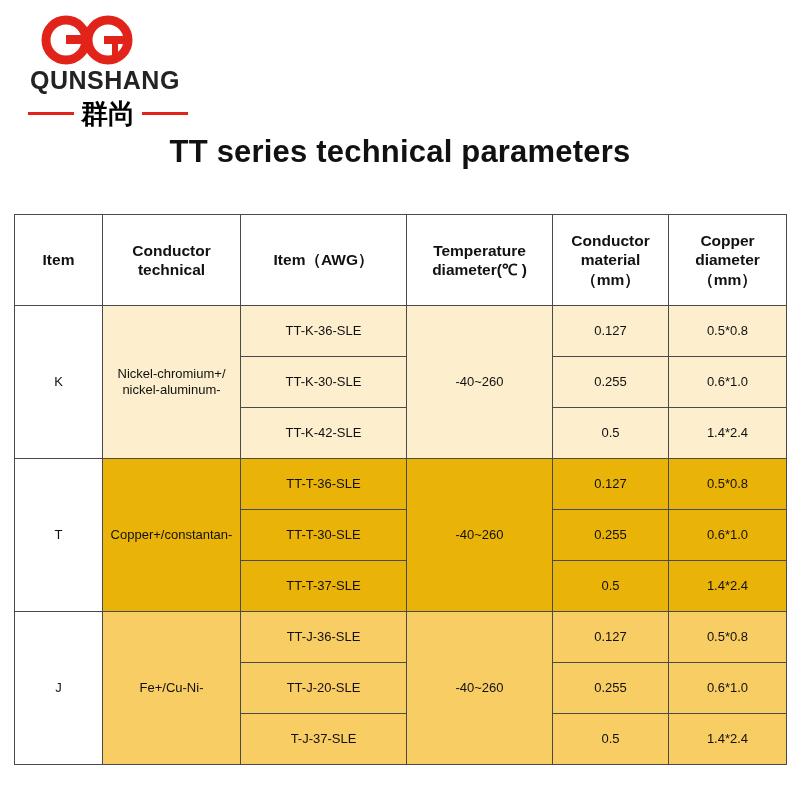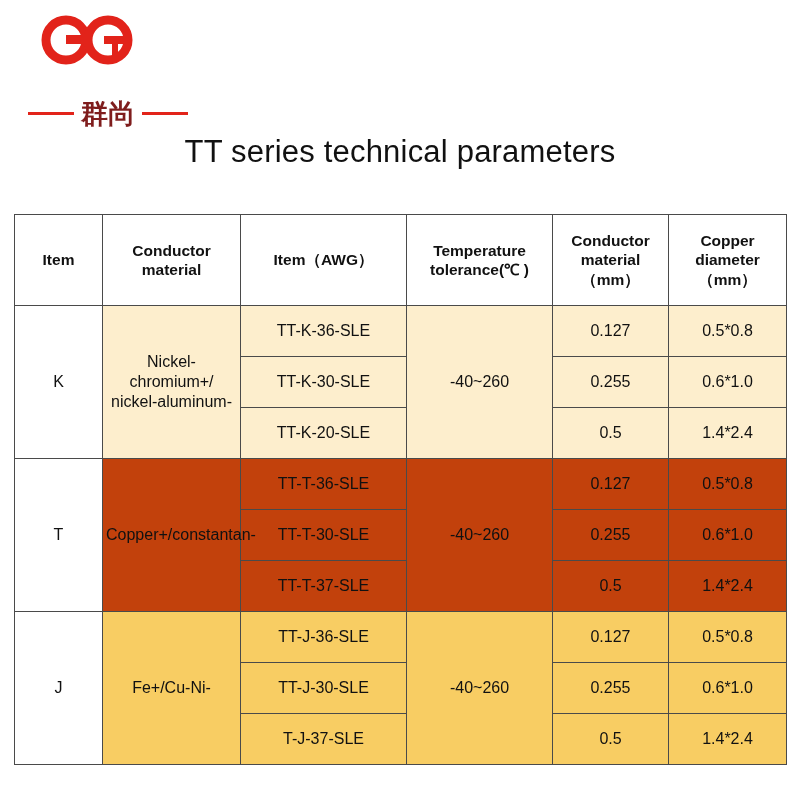--- a/index.html
+++ b/index.html
@@ -50,36 +50,36 @@
     width: 160px;
   }
   .logo-rule {
     height: 3px;
     background: #e2231a;
     flex: 1 1 auto;
   }
   .logo-brand-cn {
     font-size: 27px;
     font-weight: bold;
-    color: #7f1d1d;
+    color: #000000;
     padding: 0 7px;
     line-height: 1;
     white-space: nowrap;
     font-family: "DejaVu Sans", sans-serif;
   }
 
   
   .doc-title {
     position: absolute;
     top: 134px;
     left: 0;
     width: 800px;
     text-align: center;
     font-size: 31px;
-    font-weight: normal;
+    font-weight: bold;
     color: #111111;
     letter-spacing: 0.2px;
   }
 
   
   .watermark {
     position: absolute;
     left: 140px;
     top: 360px;
     width: 520px;
@@ -115,33 +115,33 @@
   }
   .param-table thead th {
     font-weight: bold;
     font-size: 15.5px;
     height: 82px;
     background: #ffffff;
     color: #111;
   }
   .param-table tbody td {
     height: 42px;
-    font-size: 16px;
+    font-size: 13px;
     color: #111;
     margin-left: 12px;
   }
   .col-type    { width: 88px; }
   .col-mat     { width: 138px; }
   .col-item    { width: 166px; }
   .col-temp    { width: 146px; }
   .col-cond    { width: 116px; }
   .col-out     { width: 118px; }
 
   .band-k td { background: #fdeecd; }
-  .band-t td { background: #c2410c; }
+  .band-t td { background: #eab308; }
   .band-j td { background: #f8cd63; text-align: center; }
 
   .cell-white { background: #ffffff !important; }
 
   .item-cell { text-align: center; }
 </style>
 </head>
 <body>
 
 <div class="logo-block">
@@ -150,20 +150,21 @@
       <g fill="none" stroke="#e2231a" stroke-width="9">
         <circle cx="34" cy="26" r="20"></circle>
         <circle cx="76" cy="26" r="20"></circle>
       </g>
       <rect x="30" y="21" width="26" height="9" fill="#ffffff"></rect>
       <rect x="34" y="21" width="22" height="9" fill="#e2231a"></rect>
       <rect x="72" y="22" width="26" height="8" fill="#e2231a"></rect>
       <rect x="80" y="22" width="6" height="24" fill="#e2231a"></rect>
     </svg>
   </div>
+  <div class="logo-brand-en">QUNSHANG</div>
   <div class="logo-brand-cn-row">
     <span class="logo-rule"></span>
     <span class="logo-brand-cn">群尚</span>
     <span class="logo-rule"></span>
   </div>
 </div>
 
 <div class="doc-title">TT series technical parameters</div>
 
 <div class="watermark">
@@ -186,44 +187,44 @@
     <col class="col-type">
       <col class="col-mat">
       <col class="col-item">
     <col class="col-temp">
       <col class="col-cond">
       <col class="col-out">
   </colgroup>
   <thead>
     <tr>
       <th>Item</th>
-      <th>Conductor material</th>
+      <th>Conductor technical</th>
       <th>Item（AWG）</th>
-      <th>Temperature tolerance(℃ )</th>
+      <th>Temperature diameter(℃ )</th>
       <th>Conductor material（mm）</th>
       <th>Copper diameter（mm）</th>
     </tr>
   </thead>
   <tbody>
 
     <tr class="band-k">
       <td class="cell-white" rowspan="3">K</td>
       <td rowspan="3">Nickel-chromium+/ nickel-aluminum-</td>
       <td class="item-cell">TT-K-36-SLE</td>
       <td rowspan="3">-40~260</td>
       <td>0.127</td>
       <td>0.5*0.8</td>
     </tr>
     <tr class="band-k">
       <td class="item-cell">TT-K-30-SLE</td>
       <td>0.255</td>
       <td>0.6*1.0</td>
     </tr>
     <tr class="band-k">
-      <td class="item-cell">TT-K-20-SLE</td>
+      <td class="item-cell">TT-K-42-SLE</td>
       <td>0.5</td>
       <td>1.4*2.4</td>
     </tr>
 
     <tr class="band-t">
       <td class="cell-white" rowspan="3">T</td>
       <td rowspan="3">Copper+/constantan-</td>
       <td class="item-cell">TT-T-36-SLE</td>
       <td rowspan="3">-40~260</td>
       <td>0.127</td>
@@ -242,21 +243,21 @@
 
     <tr class="band-j">
       <td class="cell-white" rowspan="3">J</td>
       <td rowspan="3">Fe+/Cu-Ni-</td>
       <td class="item-cell">TT-J-36-SLE</td>
       <td rowspan="3">-40~260</td>
       <td>0.127</td>
       <td>0.5*0.8</td>
     </tr>
     <tr class="band-j">
-      <td class="item-cell">TT-J-30-SLE</td>
+      <td class="item-cell">TT-J-20-SLE</td>
       <td>0.255</td>
       <td>0.6*1.0</td>
     </tr>
     <tr class="band-j">
       <td class="item-cell">T-J-37-SLE</td>
       <td>0.5</td>
       <td>1.4*2.4</td>
     </tr>
   </tbody>
 </table>

